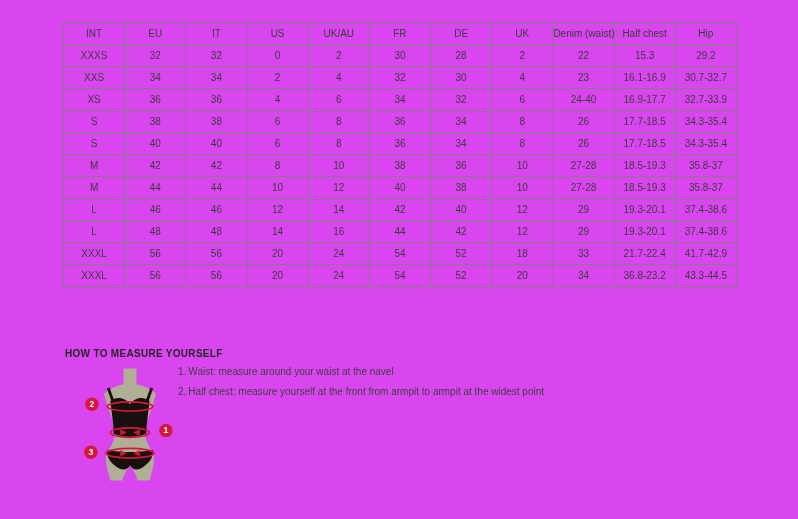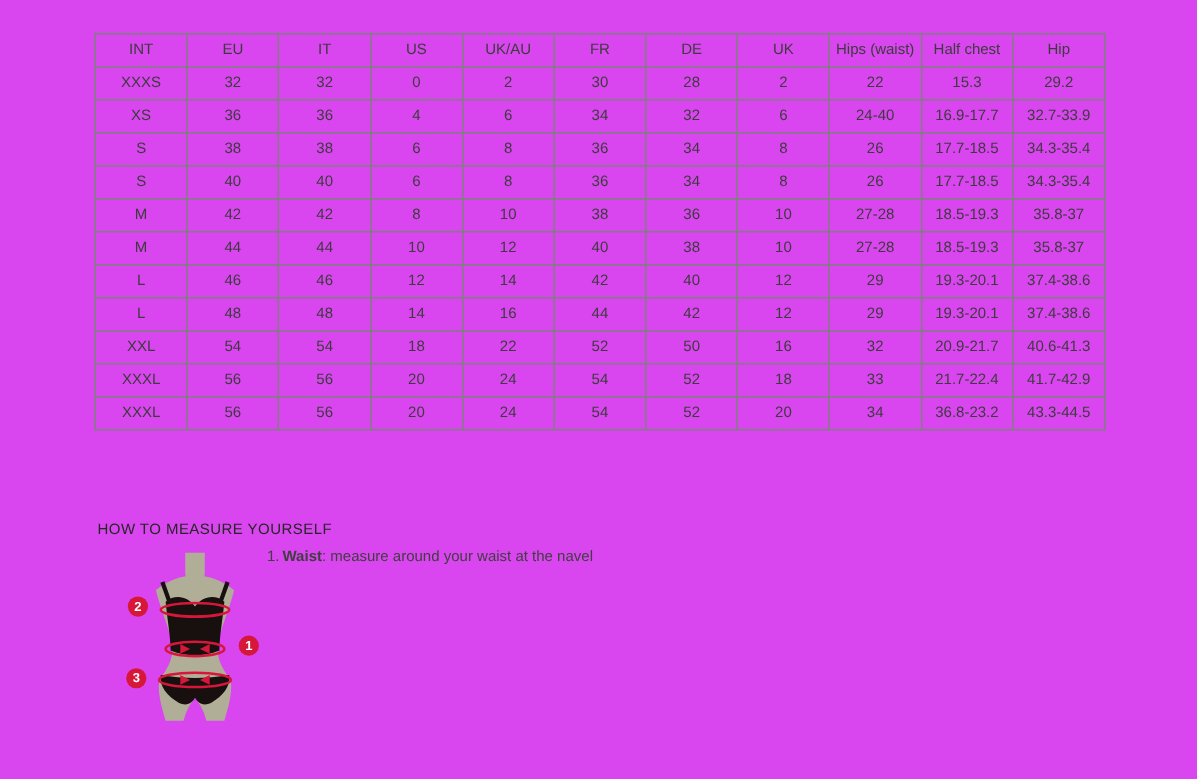--- a/index.html
+++ b/index.html
@@ -13,64 +13,77 @@
   }
   table.size-chart th, table.size-chart td{
     border:1px solid #7f7f7f;
     height:21px;padding:0;
     text-align:center;vertical-align:middle;
     font-size:10px;font-weight:400;color:#3c3c3c;
     white-space:nowrap;overflow:hidden;
   }
   .measure-heading{
     position:absolute;left:65px;top:348px;
-    font-size:10px;font-weight:400;color:#262626;letter-spacing:.3px;
+    font-size:10px;font-weight:700;color:#262626;letter-spacing:.3px;
   }
   .figure-wrap{position:absolute;left:80px;top:367px;width:100px;height:116px;}
   .instructions{position:absolute;left:178px;top:366px;width:420px;}
   .instr{font-size:10px;color:#3f3f3f;margin:0 0 7.5px 0;line-height:12px;}
   .instr .num{margin-right:2px;}
-  .instr .b{font-weight:700;}
+  .instr .b{font-weight:400;}
 </style>
 </head>
 <body>
 
 <div class="page">
 
   <table class="size-chart">
     <thead>
       <tr>
           <th>INT</th>
           <th>EU</th>
           <th>IT</th>
           <th>US</th>
           <th>UK/AU</th>
           <th>FR</th>
           <th>DE</th>
           <th>UK</th>
-          <th>Hips (waist)</th>
+          <th>Denim (waist)</th>
           <th>Half chest</th>
           <th>Hip</th>
         </tr>
     </thead>
     <tbody>
         <tr>
           <td>XXXS</td>
           <td>32</td>
           <td>32</td>
           <td>0</td>
           <td>2</td>
           <td>30</td>
           <td>28</td>
           <td>2</td>
           <td>22</td>
           <td>15.3</td>
           <td>29.2</td>
         </tr>
         <tr>
+          <td>XXS</td>
+          <td>34</td>
+          <td>34</td>
+          <td>2</td>
+          <td>4</td>
+          <td>32</td>
+          <td>30</td>
+          <td>4</td>
+          <td>23</td>
+          <td>16.1-16.9</td>
+          <td>30.7-32.7</td>
+        </tr>
+        <tr>
           <td>XS</td>
           <td>36</td>
           <td>36</td>
           <td>4</td>
           <td>6</td>
           <td>34</td>
           <td>32</td>
           <td>6</td>
           <td>24-40</td>
           <td>16.9-17.7</td>
@@ -146,33 +159,20 @@
           <td>48</td>
           <td>48</td>
           <td>14</td>
           <td>16</td>
           <td>44</td>
           <td>42</td>
           <td>12</td>
           <td>29</td>
           <td>19.3-20.1</td>
           <td>37.4-38.6</td>
-        </tr>
-        <tr>
-          <td>XXL</td>
-          <td>54</td>
-          <td>54</td>
-          <td>18</td>
-          <td>22</td>
-          <td>52</td>
-          <td>50</td>
-          <td>16</td>
-          <td>32</td>
-          <td>20.9-21.7</td>
-          <td>40.6-41.3</td>
         </tr>
         <tr>
           <td>XXXL</td>
           <td>56</td>
           <td>56</td>
           <td>20</td>
           <td>24</td>
           <td>54</td>
           <td>52</td>
           <td>18</td>
@@ -250,15 +250,18 @@
         <circle cx="10" cy="78" r="6.2" fill="#d6173a"></circle>
         <text x="10" y="78.4" text-anchor="middle" dominant-baseline="middle" font-size="8" font-weight="bold" fill="#ffffff">3</text>
       </g>
     </svg>
   </div>
 
   <div class="instructions">
     <div class="instr">
       <span class="num">1.</span><span class="b">Waist</span><span>: measure around your waist at the navel</span>
     </div>
+    <div class="instr">
+      <span class="num">2.</span><span class="b">Half chest</span><span>: measure yourself at the front from armpit to armpit at the widest point</span>
+    </div>
   </div>
 
 </div>
 
 </body></html>

